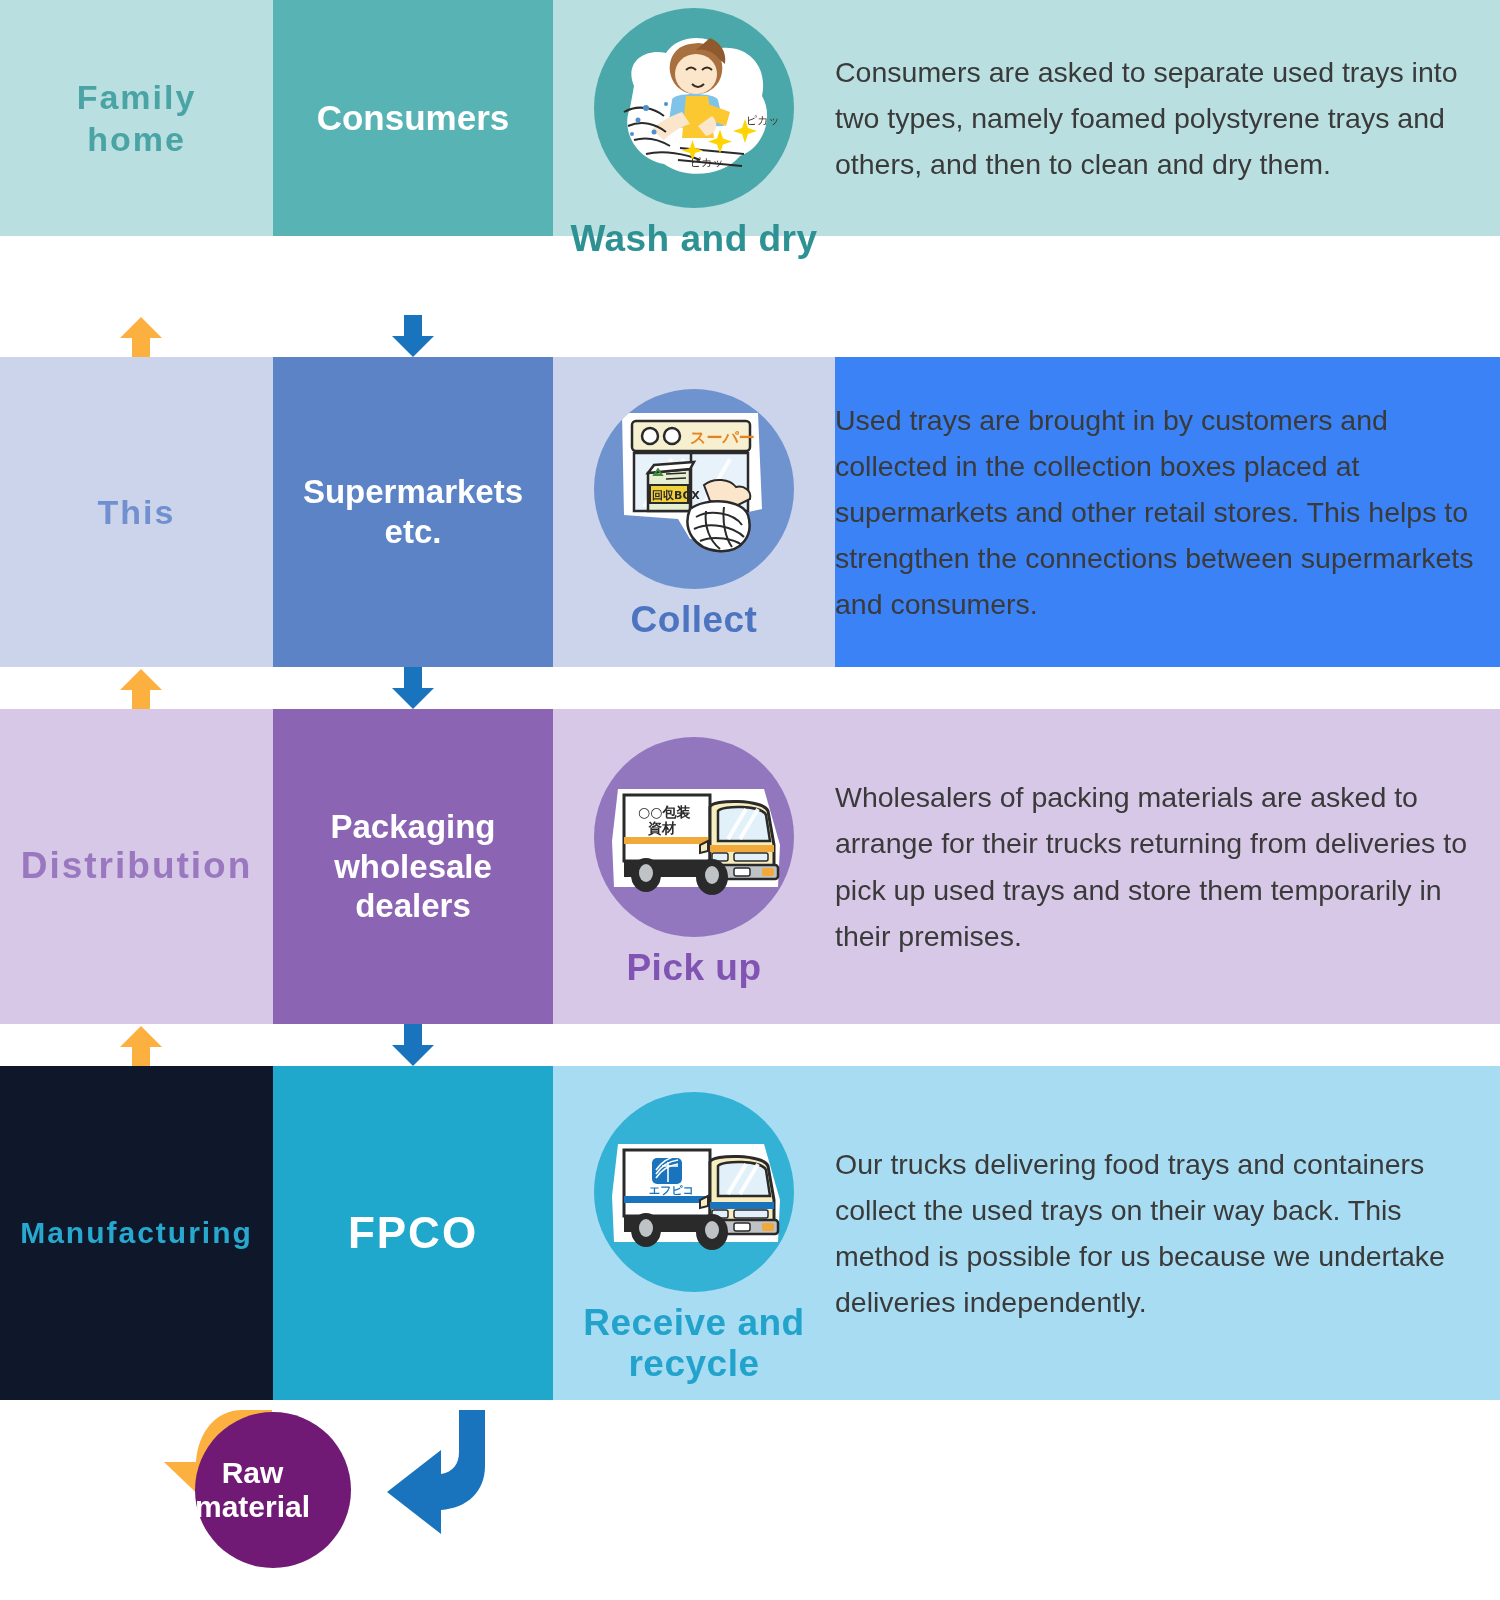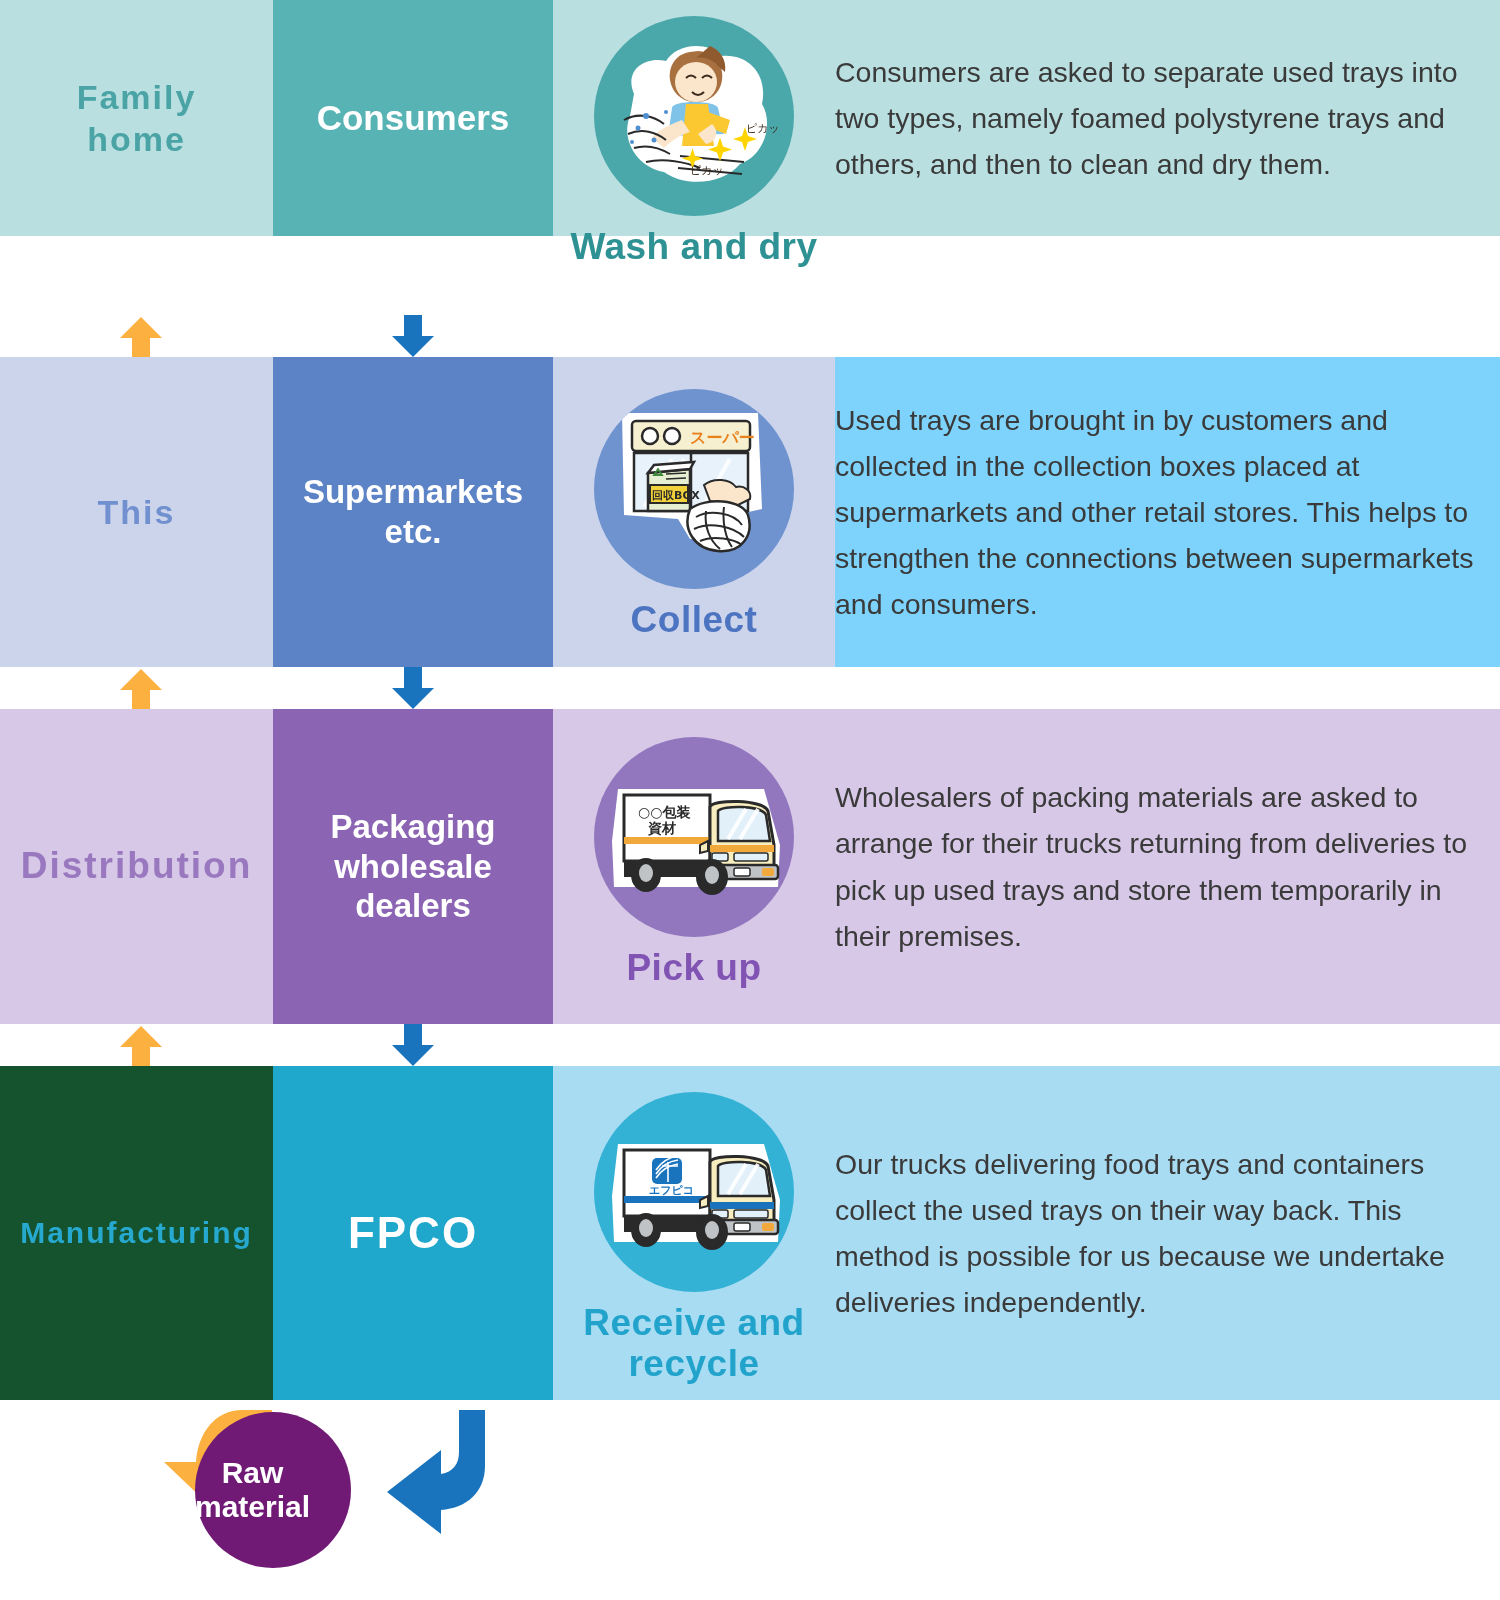--- a/index.html
+++ b/index.html
@@ -98,21 +98,21 @@
     <div class="stage-col" style="background:#b9dfe0;">
       <div class="stage-label" style="color:#4aa3a5;white-space:pre-line;">Family
 home</div>
     </div>
 
     <div class="actor-col" style="background:#58b4b4;">
       <div class="actor-label" style="white-space:pre-line;">Consumers</div>
     </div>
 
     <div class="icon-col" style="background:#b9dfe0;">
-      <div class="icon-wrap" style="top:16px;">
+      <div class="icon-wrap" style="top:8px;">
         <div class="icon-circle" style="background:#4aa8aa;">
           <svg viewBox="0 0 200 200" width="200" height="200">
 
             <path d="M40 78 C30 55 50 40 72 45 C82 28 112 24 128 40 C156 38 174 60 168 88
                      C180 108 170 140 146 148 C130 168 92 172 70 156 C44 152 26 124 36 100 Z" fill="#ffffff"></path>
 
             <path d="M96 36 C82 38 74 50 76 64 C78 76 86 84 98 86 C114 88 126 78 128 64
                      C130 48 120 36 104 35 Z" fill="#a9703f"></path>
             <path d="M116 30 C126 34 133 44 131 56 L124 50 C120 44 110 40 102 42 Z" fill="#8f5a2e"></path>
 
@@ -222,21 +222,21 @@
               <path d="M106 152 C120 146 140 150 148 156"></path>
               <path d="M112 122 C110 138 116 152 126 160"></path>
               <path d="M130 118 C128 134 132 150 138 158"></path>
             </g>
           </svg>
         </div>
         <div class="icon-caption" style="color:#4d74c0;white-space:pre-line;">Collect</div>
       </div>
     </div>
 
-    <div class="desc-col" style="background:#7dd3fc;">
+    <div class="desc-col" style="background:#3b82f6;">
       <div class="desc-text">Used trays are brought in by customers and collected in the collection boxes placed at supermarkets and other retail stores. This helps to strengthen the connections between supermarkets and consumers.</div>
     </div>
   </div>
 
   <div class="gutter" style="top:667px;height:42px;">
     <svg class="arrow-up" style="left:118px;top:2px;" width="46" height="42" viewBox="0 0 46 42">
       <path d="M23 0 L44 21 L32 21 L32 42 L14 42 L14 21 L2 21 Z" fill="#fcb040"></path>
     </svg>
     <svg class="arrow-down" style="left:390px;top:0px;" width="46" height="42" viewBox="0 0 46 42">
       <path d="M23 42 L2 21 L14 21 L14 0 L32 0 L32 21 L44 21 Z" fill="#1a74bd"></path>
@@ -303,21 +303,21 @@
   <div class="gutter" style="top:1024px;height:42px;">
     <svg class="arrow-up" style="left:118px;top:2px;" width="46" height="42" viewBox="0 0 46 42">
       <path d="M23 0 L44 21 L32 21 L32 42 L14 42 L14 21 L2 21 Z" fill="#fcb040"></path>
     </svg>
     <svg class="arrow-down" style="left:390px;top:0px;" width="46" height="42" viewBox="0 0 46 42">
       <path d="M23 42 L2 21 L14 21 L14 0 L32 0 L32 21 L44 21 Z" fill="#1a74bd"></path>
     </svg>
   </div>
 
   <div class="row" style="top:1066px;height:334px;">
-    <div class="stage-col" style="background:#14532d;">
+    <div class="stage-col" style="background:#0f172a;">
       <div class="stage-label" style="color:#27a8cf;white-space:pre-line;font-size:30px;">Manufacturing</div>
     </div>
 
     <div class="actor-col" style="background:#20a7cc;">
       <div class="actor-label" style="white-space:pre-line;font-size:44px;letter-spacing:2px;">FPCO</div>
     </div>
 
     <div class="icon-col" style="background:#a8dcf2;">
       <div class="icon-wrap" style="top:26px;">
         <div class="icon-circle" style="background:#33b2d6;">

